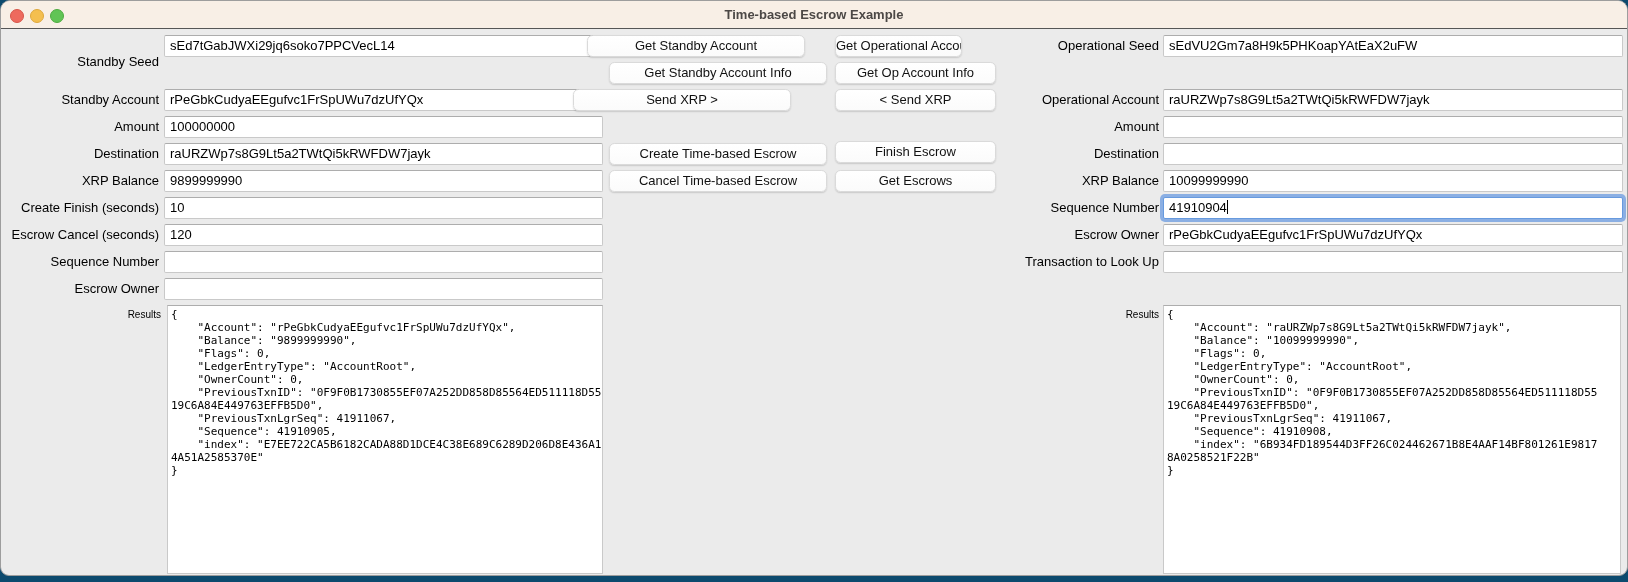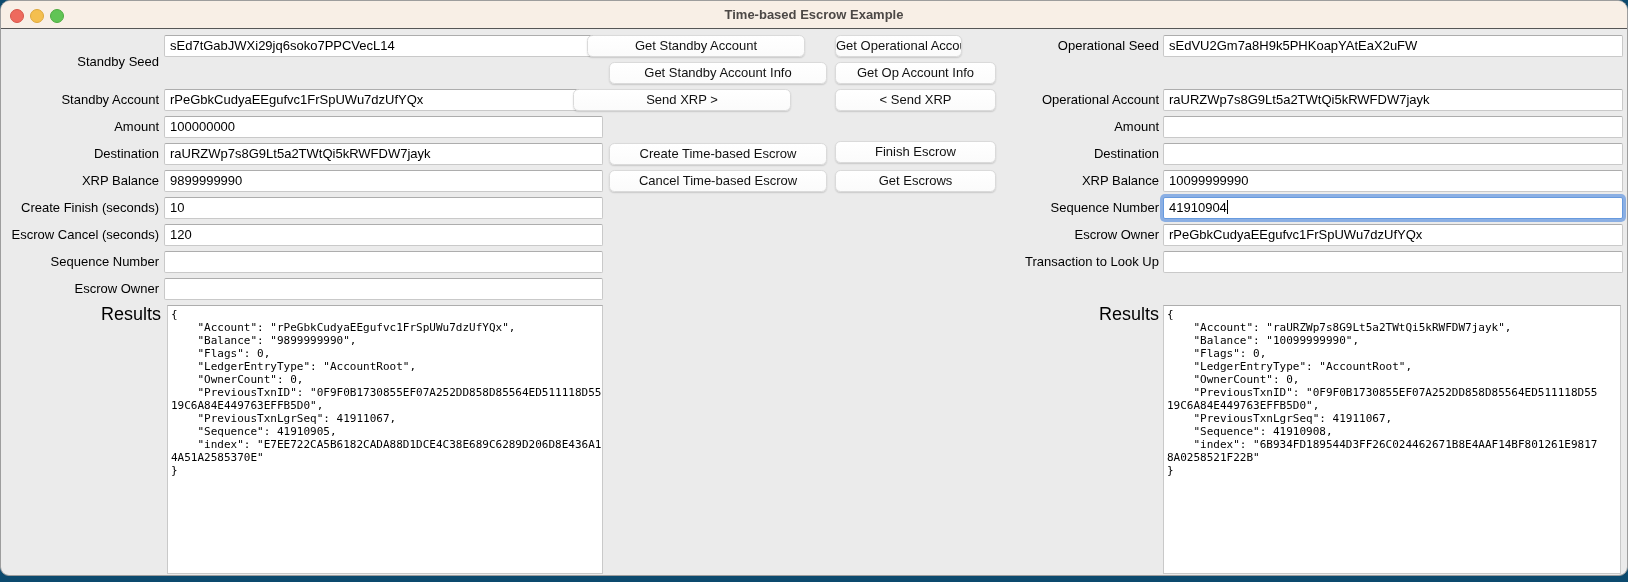--- a/index.html
+++ b/index.html
@@ -8,21 +8,21 @@
   .window{position:absolute;left:0;top:0;width:1626px;height:574px;
           background:#ebebeb;border:1px solid #9d9d9d;
           border-radius:10px 10px 9px 9px;overflow:hidden;}
   .titlebar{position:absolute;left:0;top:0;width:100%;height:28px;
             background:#f8efe6;border-bottom:1px solid #565656;box-sizing:border-box;}
   .title{width:100%;text-align:center;font-size:13px;font-weight:bold;
          color:#4c4846;line-height:27px;}
   .tl{position:absolute;top:8px;width:12px;height:12px;border-radius:50%;}
   .lbl{position:absolute;height:22px;line-height:22px;font-size:13px;
        color:#000;text-align:right;white-space:nowrap;}
-  .lbl-top{position:absolute;height:16px;line-height:15px;font-size:18px;
+  .lbl-top{position:absolute;height:16px;line-height:15px;font-size:10px;
        color:#000;text-align:right;white-space:nowrap;}
   .entry{position:absolute;height:22px;box-sizing:border-box;background:#fff;
          border:1px solid #c9c9c9;border-top-color:#adadad;border-radius:2px;
          font-size:13px;line-height:20px;padding:0 5px;color:#000;
          white-space:nowrap;overflow:hidden;}
   .entry.focused{border:1px solid #679ade;
          box-shadow:0 0 0 3px rgba(122,165,226,0.85);}
   .caret{display:inline-block;width:1px;height:14px;background:#000;
          vertical-align:-2px;}
   .btn{position:absolute;height:22px;box-sizing:border-box;

